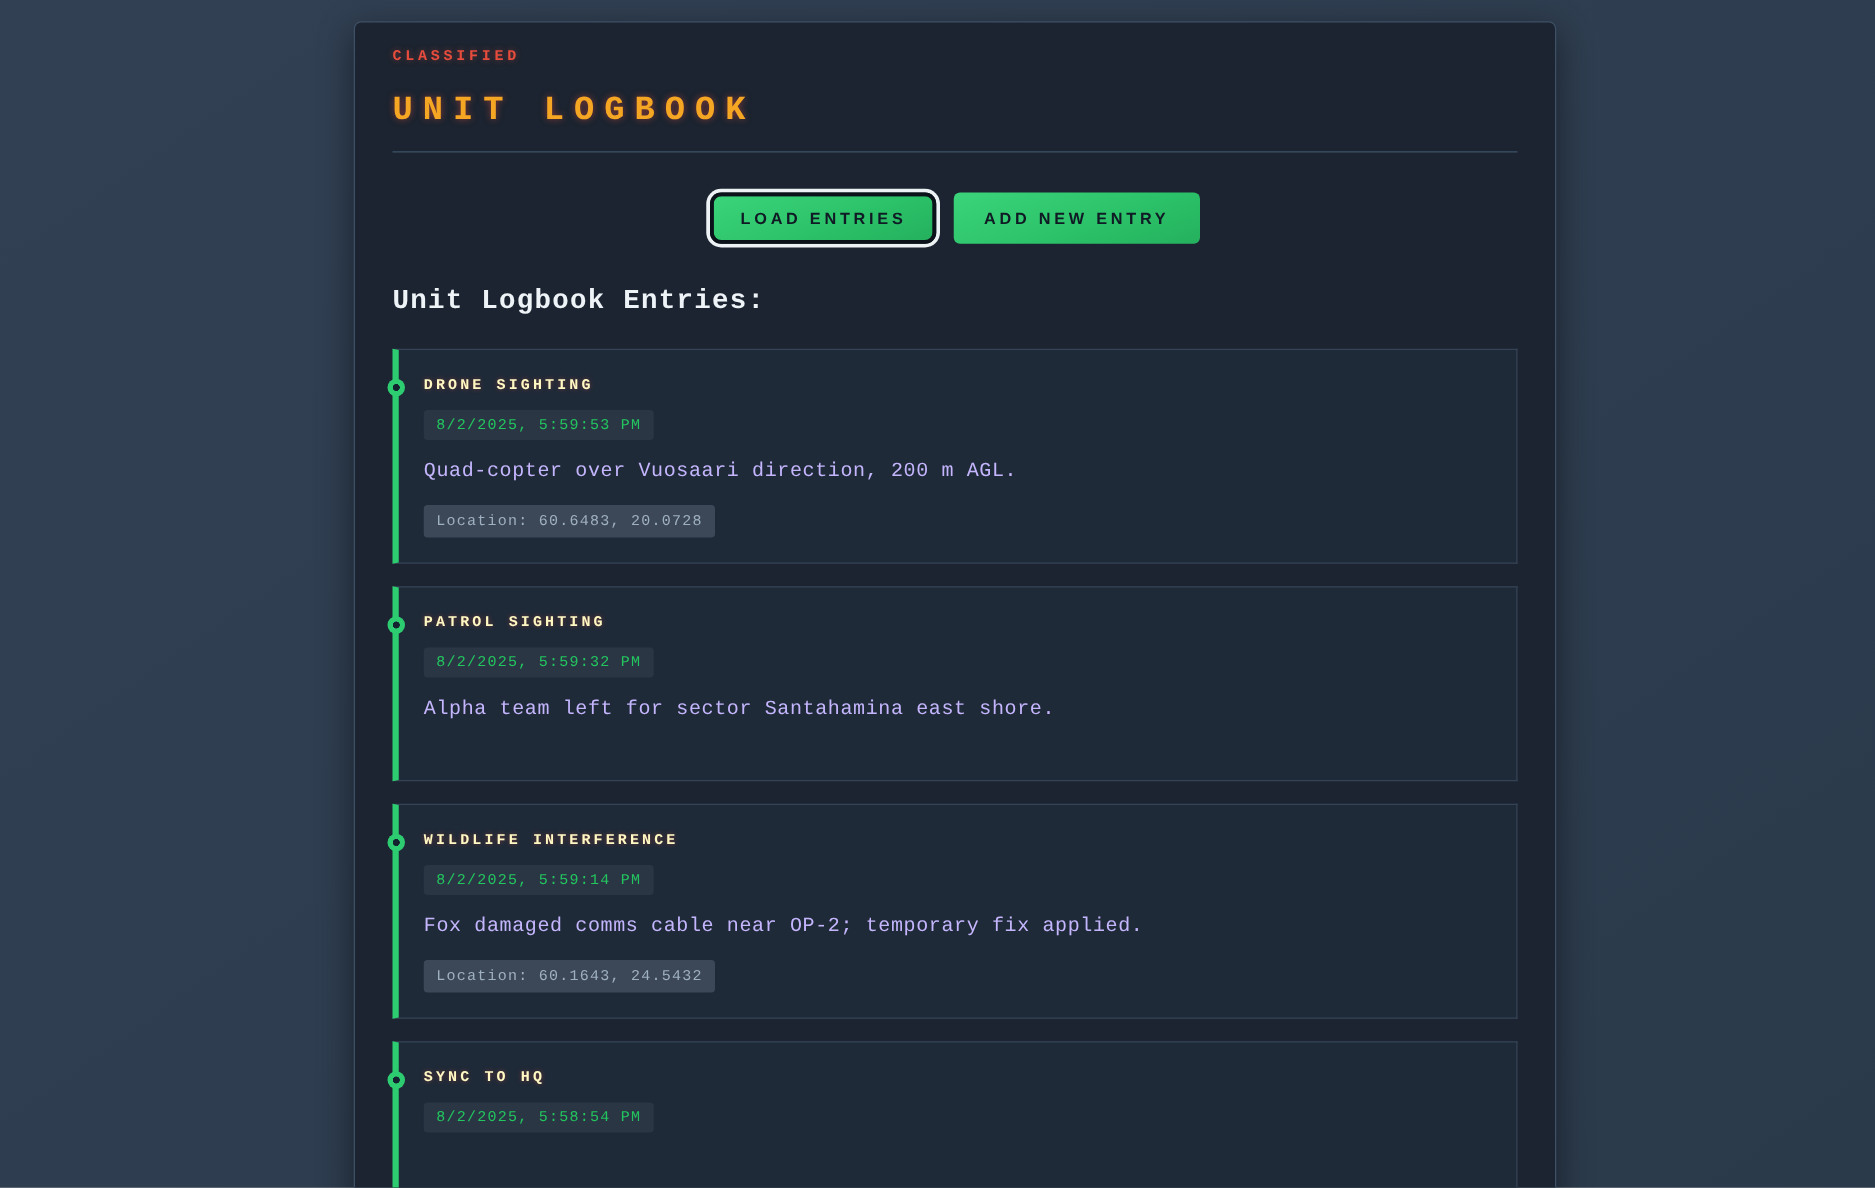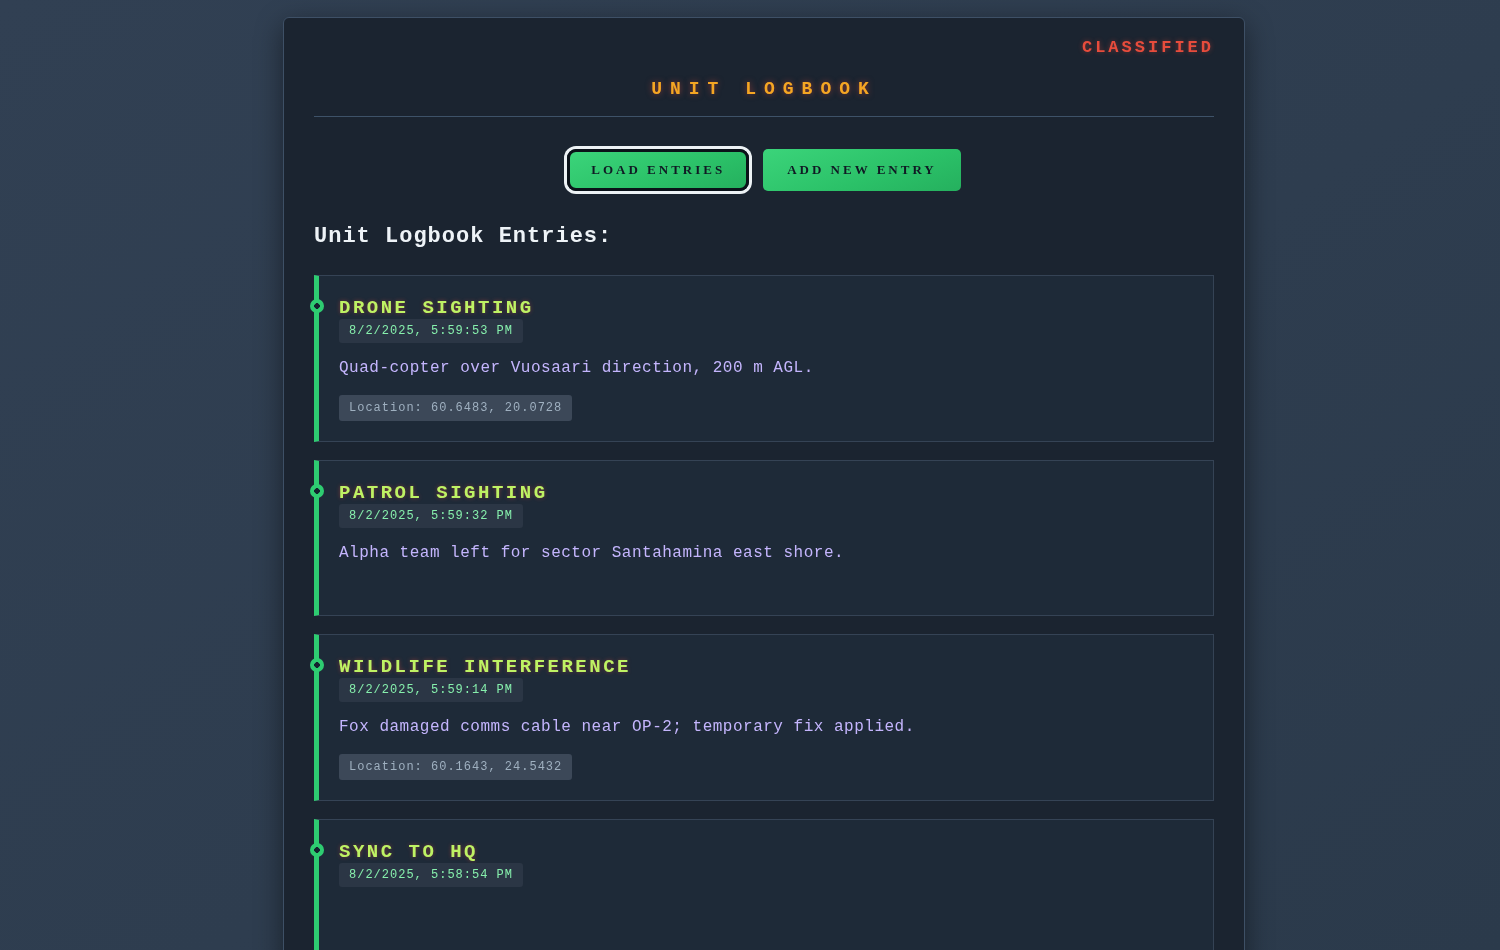--- a/index.html
+++ b/index.html
@@ -21,55 +21,54 @@
     margin: 17px auto 0 283px;
     min-height: 1000px;
     background: #1b2430;
     border: 1px solid #3e5066;
     border-radius: 6px;
     padding: 12px 30px 50px 30px;
     box-shadow: 0 8px 28px rgba(0,0,0,0.45);
   }
 
   .classified {
-    text-align: right;
+    text-align: left;
     color: #e74c3c;
     font-weight: bold;
-    font-size: 17px;
+    font-size: 12px;
     letter-spacing: 3px;
     padding: 8px 0 0 0;
     text-shadow: 0 0 5px rgba(231,76,60,0.45);
   }
 
   .app-title {
     margin-top: 22px;
-    text-align: center;
     color: #f5a623;
-    font-size: 18px;
+    font-size: 27px;
     font-weight: bold;
     letter-spacing: 8px;
     text-shadow: 0 0 6px rgba(231,76,60,0.55);
   }
 
   .divider {
     border: none;
     border-top: 1px solid #3e5268;
     margin: 17px 0 0 0;
   }
 
   
   .toolbar {
     display: flex;
     justify-content: center;
     gap: 14px;
     margin: 32px 0 0 0;
   }
 
   .btn {
-    font-family: Liberation Serif, serif;
+    font-family: Liberation Sans, sans-serif;
     font-size: 13px;
     font-weight: bold;
     letter-spacing: 3px;
     color: #101a24;
     background: linear-gradient(160deg, #3bd47a 0%, #2bc168 60%, #25b05e 100%);
     border: none;
     border-radius: 5px;
     padding: 13px 24px;
     cursor: pointer;
   }
@@ -105,39 +104,39 @@
     position: absolute;
     left: -9.5px;
     top: 23px;
     width: 14px;
     height: 14px;
     border-radius: 50%;
     background: radial-gradient(circle, #14212e 0 2.6px, #2ecc71 3px 100%);
   }
 
   .entry-title {
-    color: #bef264;
-    font-size: 19px;
+    color: #fef9c3;
+    font-size: 12px;
     font-weight: bold;
     letter-spacing: 2.5px;
     text-shadow: 0 0 4px rgba(231,76,60,0.45);
     margin: 2px 0 0 0;
   }
 
   .badge {
     display: inline-block;
     font-size: 12px;
     letter-spacing: 1px;
     border-radius: 3px;
   }
 
   .badge.time {
-    margin-top: 0;
+    margin-top: 13px;
     background: #2b3645;
-    color: #86efac;
+    color: #22c55e;
     padding: 5px 10px;
   }
 
   .entry-text {
     margin-top: 16px;
     color: #c4b5fd;
     font-size: 16px;
     letter-spacing: 0.5px;
   }
 

